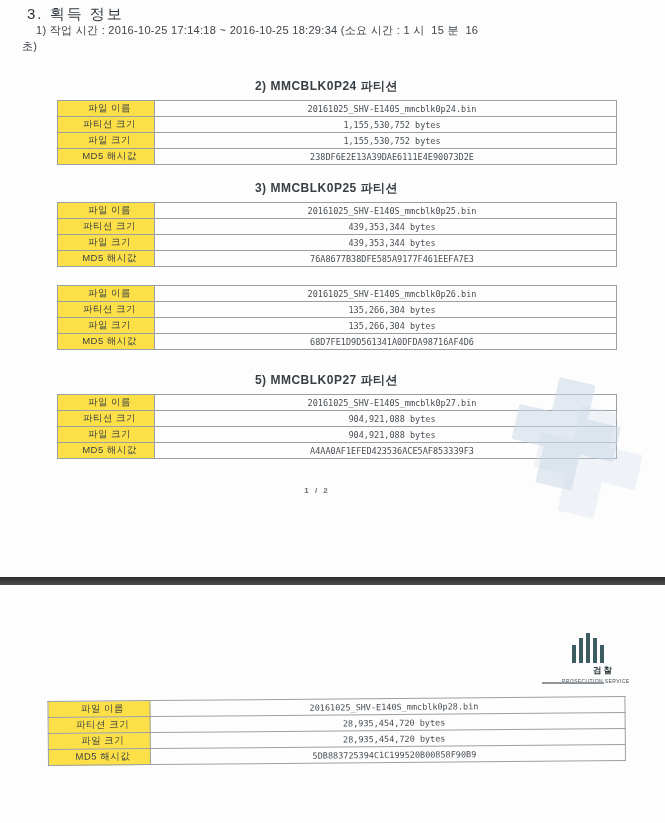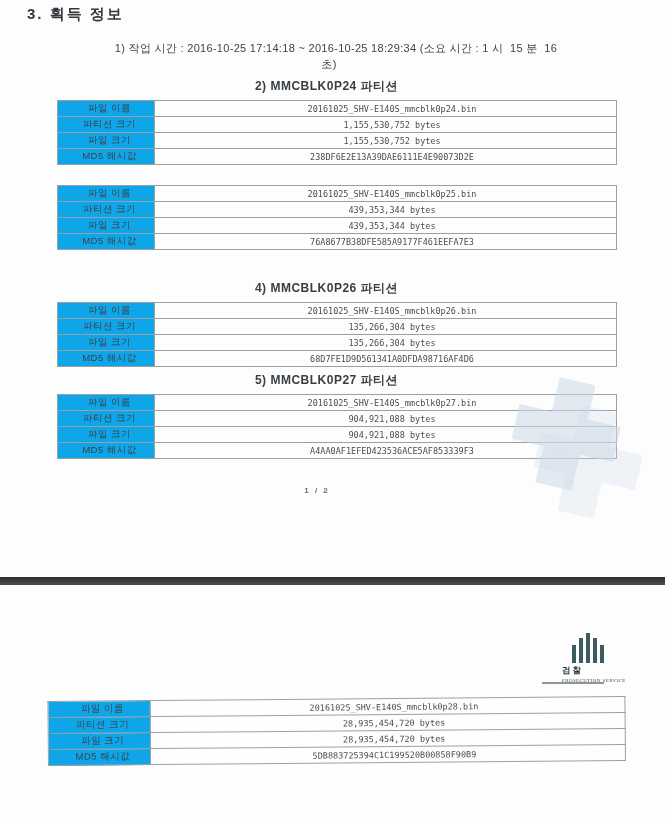--- a/index.html
+++ b/index.html
@@ -4,40 +4,40 @@
 <style>
   html,body{margin:0;padding:0;}
   body{
     width:665px;height:823px;position:relative;overflow:hidden;
     background:#fdfdfd;
     font-family:"Liberation Sans","DejaVu Sans",sans-serif;
   }
   
   .section-title{
     position:absolute;left:27px;top:5px;
-    font-size:15px;font-weight:bold;letter-spacing:2px;color:#31373c;
+    font-size:15px;font-weight:normal;letter-spacing:2px;color:#31373c;
   }
   .work-time{
-    position:absolute;left:22px;top:40px;width:614px;
+    position:absolute;left:22px;top:22px;width:614px;
     font-size:11px;line-height:16px;color:#3e4449;
-    white-space:pre-wrap;text-indent:14px;letter-spacing:0.3px;text-align:center;
+    white-space:pre-wrap;text-indent:14px;letter-spacing:0.3px;
   }
   .partition-block{position:absolute;left:36px;text-align:center;}
   .partition-heading{
     font-size:12px;font-weight:600;color:#383f44;letter-spacing:0.5px;
   }
   table.info-table{
     border-collapse:collapse;margin:5px 0 0 21px;width:560px;
     border:1.5px solid #70787e;background:transparent;
   }
   table.info-table td{
     border:1px solid #98a0a6;height:15px;padding:0;vertical-align:middle;
   }
   td.lbl{
-    width:89px;background:#0ea5e9;
+    width:89px;background:#fde047;
     font-size:9.5px;color:#3c4247;padding-left:7px !important;letter-spacing:0.5px;
   }
   td.val{
     font-family:"DejaVu Sans Mono","Liberation Mono",monospace;
     font-size:8.5px;color:#484e53;padding-left:13px !important;
   }
   
   .p28 table.info-table{
     width:578px;margin-left:24px;
     transform:rotate(-0.5deg);transform-origin:0 100%;
@@ -53,21 +53,21 @@
   .footer{position:absolute;left:6px;top:486px;width:622px;text-align:center;font-weight:bold;}
   .page-indicator{font-size:8px;color:#676d72;letter-spacing:2px;}
   .footer-org{font-size:15px;color:#49565c;letter-spacing:5px;margin-top:3px;}
   .footer-dept{font-size:8px;color:#525f66;letter-spacing:2px;margin-top:1px;}
   
   .page-separator{
     position:absolute;left:0;top:577px;width:665px;height:8px;
     background:linear-gradient(#2e2e2e,#4c4c4c);
   }
   
-  .logo{position:absolute;left:562px;top:633px;width:52px;text-align:left;font-family:Liberation Serif, serif;}
+  .logo{position:absolute;left:562px;top:633px;width:52px;text-align:right;}
   .logo-bars{display:flex;justify-content:center;align-items:flex-end;gap:3px;height:30px;}
   .logo-bars i{display:block;width:4px;background:#3d5c60;}
   .logo-bars i:nth-child(1){height:18px;}
   .logo-bars i:nth-child(2){height:25px;}
   .logo-bars i:nth-child(3){height:30px;}
   .logo-bars i:nth-child(4){height:25px;}
   .logo-bars i:nth-child(5){height:18px;}
   .logo-title{font-size:8.5px;font-weight:bold;letter-spacing:2px;color:#2b3a3d;margin-top:2px;}
   .logo-subtitle{font-size:5px;color:#42505a;letter-spacing:0.4px;white-space:nowrap;margin-top:1px;}
   .logo-line{position:absolute;left:542px;top:682px;width:62px;height:2px;background:#90959a;}
@@ -98,20 +98,21 @@
     </tr>
     <tr>
       <td class="lbl">MD5 해시값</td>
       <td class="val">238DF6E2E13A39DAE6111E4E90073D2E</td>
     </tr>
   </tbody>
     </table>
 </div>
 
 <div class="partition-block" style="top:180px">
+  <div class="partition-heading">3) MMCBLK0P25 파티션</div>
   <table class="info-table">
     <tbody>
         <tr>
       <td class="lbl">파일 이름</td>
       <td class="val">20161025_SHV-E140S_mmcblk0p25.bin</td>
     </tr>
     <tr>
       <td class="lbl">파티션 크기</td>
       <td class="val">439,353,344 bytes</td>
     </tr>
@@ -121,21 +122,20 @@
     </tr>
     <tr>
       <td class="lbl">MD5 해시값</td>
       <td class="val">76A8677B38DFE585A9177F461EEFA7E3</td>
     </tr>
   </tbody>
     </table>
 </div>
 
 <div class="partition-block" style="top:280px">
-  <div class="partition-heading">4) MMCBLK0P26 파티션</div>
   <table class="info-table">
     <tbody>
         <tr>
       <td class="lbl">파일 이름</td>
       <td class="val">20161025_SHV-E140S_mmcblk0p26.bin</td>
     </tr>
     <tr>
       <td class="lbl">파티션 크기</td>
       <td class="val">135,266,304 bytes</td>
     </tr>

